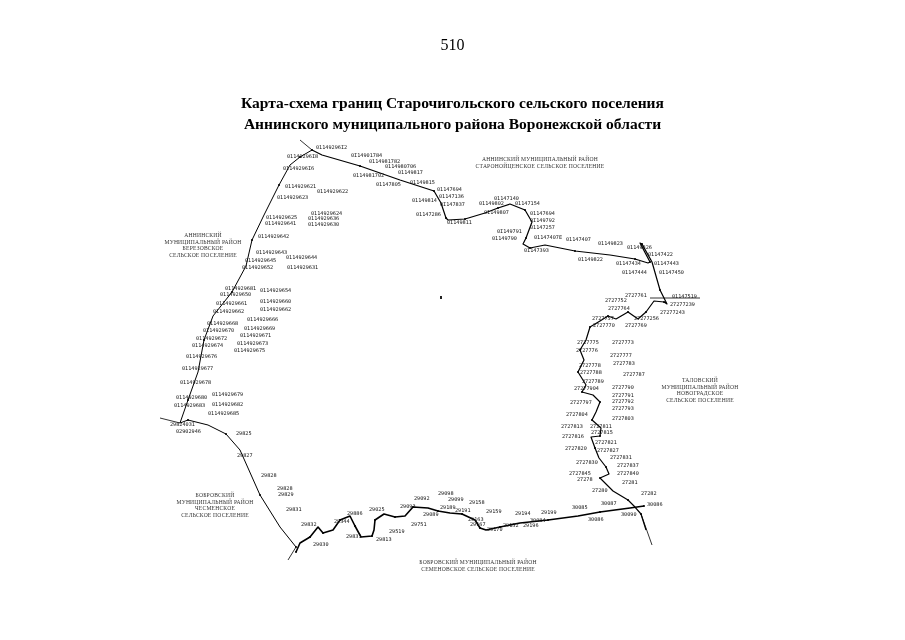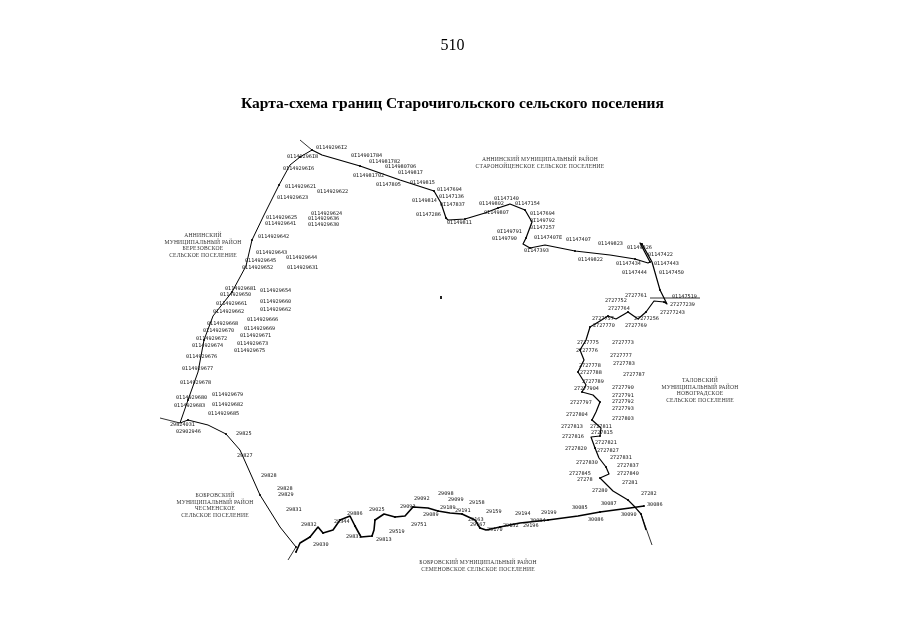--- a/index.html
+++ b/index.html
@@ -12,20 +12,21 @@
   svg.map { position: absolute; left: 0; top: 0; }
   .pt { font-family: "DejaVu Sans Mono", monospace; font-size: 5.2px; fill: #111; }
   .region { font-family: "Liberation Serif", serif; font-size: 5.6px; fill: #333; letter-spacing: 0.2px; }
 </style>
 </head>
 <body>
 
 <div class="page-number">510</div>
 <div class="title">
   <div>Карта-схема границ Старочигольского сельского поселения</div>
+  <div>Аннинского муниципального района Воронежской области</div>
 </div>
 
 <svg class="map" width="905" height="640" viewBox="0 0 905 640" xmlns="http://www.w3.org/2000/svg">
   <g id="extensions" stroke="#000" stroke-width="0.8" fill="none">
     <line x1="300" y1="140" x2="312" y2="150"></line>
     <line x1="650" y1="298" x2="700" y2="298"></line>
     <line x1="160" y1="418" x2="180" y2="423"></line>
     <line x1="641" y1="514" x2="652" y2="545"></line>
     <line x1="296" y1="547" x2="288" y2="560"></line>
   </g>

